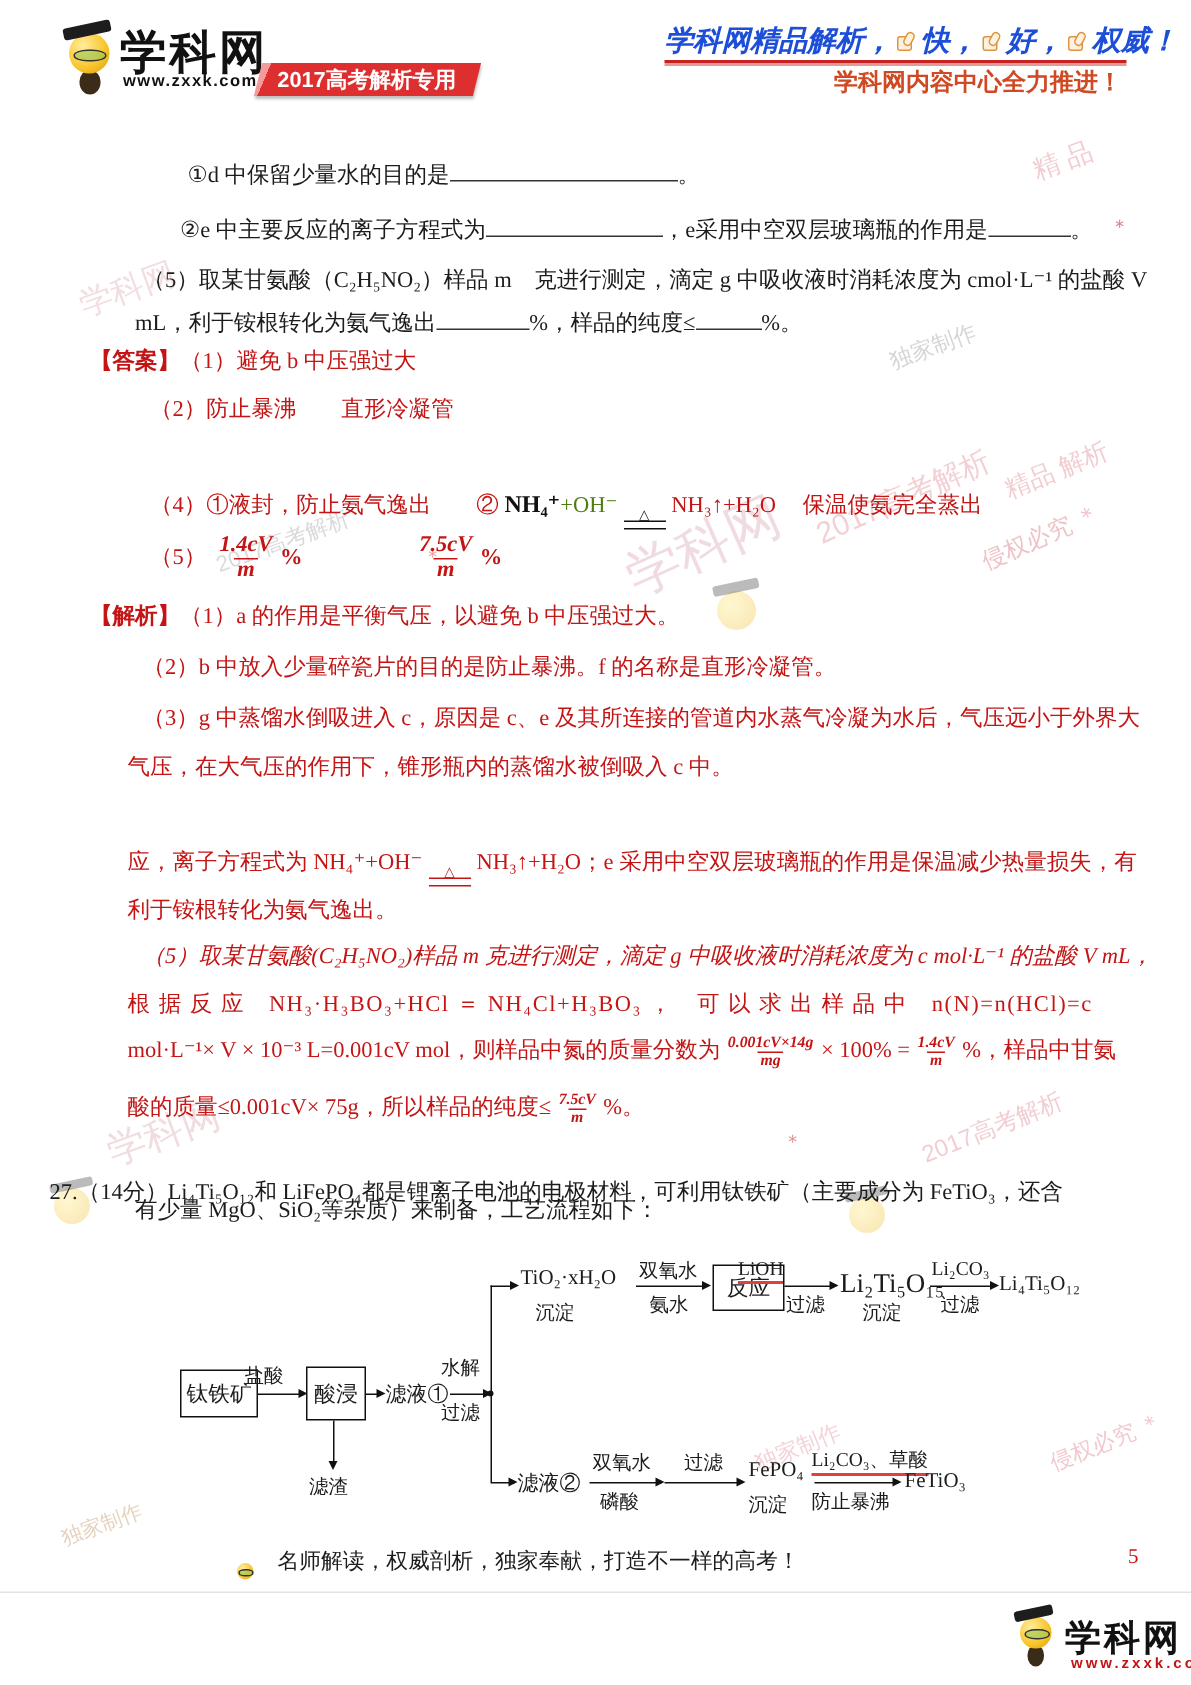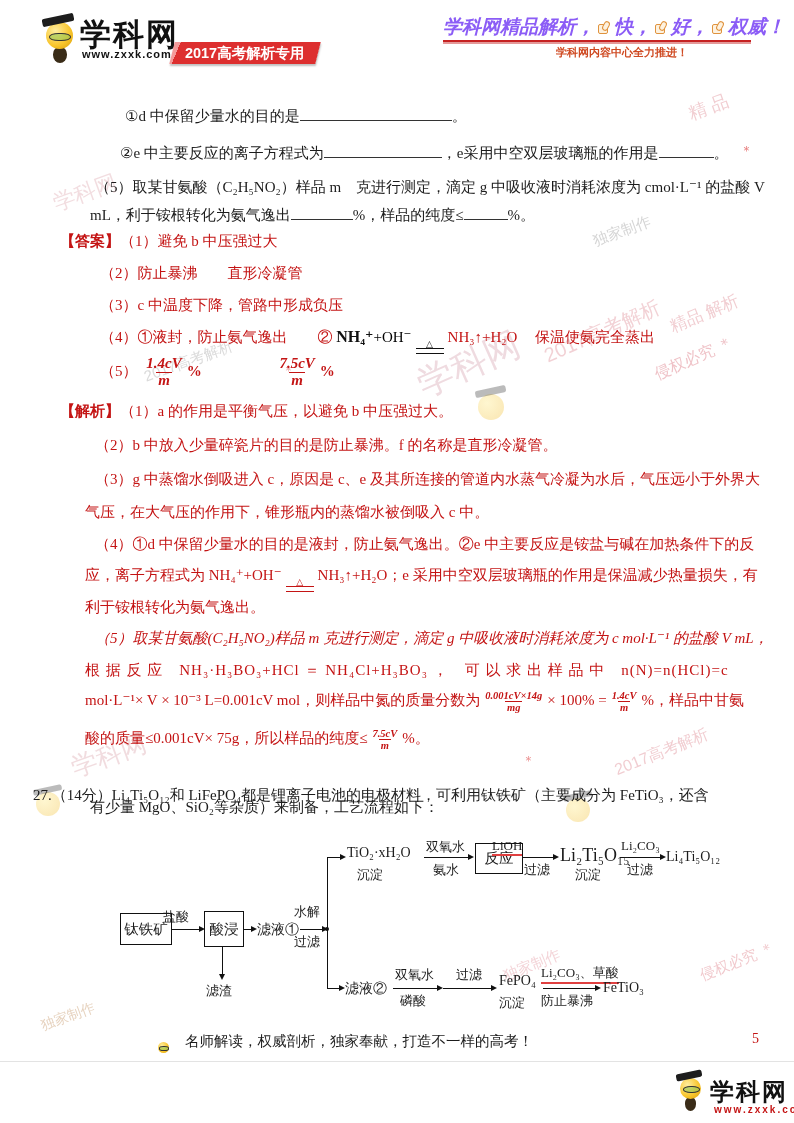--- a/index.html
+++ b/index.html
@@ -32,21 +32,21 @@
         border-left:3.5px solid transparent;border-right:3.5px solid transparent;}
   .vline{position:absolute;width:0;border-left:1.2px solid #111;z-index:1;}
   .dot{position:absolute;width:4px;height:4px;background:#111;border-radius:50%;z-index:2;}
   .ulred{border-bottom:2px solid #e04040;}
   
   .brand-name{position:absolute;font-weight:bold;letter-spacing:2px;color:#111;
         font-family:"Liberation Sans","DejaVu Sans",sans-serif;}
   .banner{position:absolute;background:linear-gradient(100deg,#f59a9a 0 6px,#dd2f2f 6px);
         transform:skewX(-14deg);color:#fff;font-weight:bold;display:flex;align-items:center;
         justify-content:center;box-shadow:1px 2px 2px rgba(0,0,0,.25);}
-  .callig{position:absolute;color:#8b5cf6;font-weight:bold;font-style:italic;white-space:nowrap;z-index:2;}
+  .callig{position:absolute;color:#1d4ed8;font-weight:bold;font-style:italic;white-space:nowrap;z-index:2;}
   .callig-underline{position:absolute;border-top:2px solid #c62222;box-shadow:0 2px 0 rgba(205,70,70,.55);z-index:2;}
   .thumb{display:inline-block;position:relative;width:15px;height:14px;margin:0 2px;vertical-align:-2px;}
   .thumb::before{content:"";position:absolute;left:1px;bottom:1px;width:8px;height:8px;
         background:#fdf2e0;border:1.6px solid #e0933e;border-radius:2px;}
   .thumb::after{content:"";position:absolute;left:6px;top:0;width:4px;height:8px;
         background:#fdf2e0;border:1.6px solid #e0933e;border-radius:3px;transform:rotate(28deg);}
   
   .m-face{position:absolute;border-radius:50%;
         background:radial-gradient(circle at 35% 32%,#ffed9e,#f8c52c 58%,#d89c05);z-index:3;}
   .m-face::before{content:"";position:absolute;left:12%;top:40%;width:72%;height:24%;
@@ -97,42 +97,41 @@
     <div class="banner" style="left:172px;top:42px;width:146px;height:22px;font-size:14.5px;">
       <span style="transform:skewX(14deg);font-family:'Liberation Sans','DejaVu Sans',sans-serif;">2017高考解析专用</span>
     </div>
   </div>
 
   <div>
     <div class="callig" style="left:443px;top:14px;font-size:19px;">
       <span>学科网精品解析，</span><span class="thumb"></span><span>快，</span><span class="thumb"></span><span>好，</span><span class="thumb"></span><span>权威！</span>
     </div>
     <div class="callig-underline" style="left:443px;top:40px;width:308px;"></div>
-    <div class="ln" style="left:556px;top:46px;font-size:11px;font-weight:bold;color:#cf4a22;">学科网内容中心全力推进！</div>
+    <div class="ln" style="left:556px;top:46px;font-size:16px;font-weight:bold;color:#cf4a22;">学科网内容中心全力推进！</div>
   </div>
 
   <div class="ln" style="left:125px;top:106px;text-align:right;">
     <span>①d 中保留少量水的目的是</span><span class="blank" style="width:152px;"></span><span>。</span>
   </div>
   <div class="ln" style="left:120px;top:143px;">
     <span>②e 中主要反应的离子方程式为</span><span class="blank" style="width:118px;"></span><span>，e采用中空双层玻璃瓶的作用是</span><span class="blank" style="width:55px;"></span><span>。</span>
   </div>
   <div class="ln" style="left:95px;top:178px;">（5）取某甘氨酸（C₂H₅NO₂）样品 m　克进行测定，滴定 g 中吸收液时消耗浓度为 cmol·L⁻¹ 的盐酸 V</div>
   <div class="ln" style="left:90px;top:205px;">
     <span>mL，利于铵根转化为氨气逸出</span><span class="blank" style="width:62px;"></span><span>%，样品的纯度≤</span><span class="blank" style="width:44px;"></span><span>%。</span>
   </div>
 
   <div class="ln red" style="left:60px;top:232px;">
     <span style="font-weight:bold;">【答案】</span><span>（1）避免 b 中压强过大</span>
   </div>
   <div class="ln red" style="left:100px;top:264px;">（2）防止暴沸　　直形冷凝管</div>
-  <div class="ln red" style="left:100px;top:296px;">（3）c 中温度下降，管路中形成负压</div>
   <div class="ln red" style="left:100px;top:327px;">
     <span>（4）①液封，防止氨气逸出　　②</span>
-    <span class="blk" style="font-size:16px;">NH₄⁺</span><span style="color:#000000;">+OH⁻</span><span class="deq" style="color:#111;">
+    <span class="blk" style="font-size:16px;">NH₄⁺</span><span style="color:#4d7c0f;">+OH⁻</span><span class="deq" style="color:#111;">
         <span class="tri">△</span>
         <span class="bar"></span>
       </span><span>NH₃↑+H₂O</span>
     <span style="margin-left:14px;">保温使氨完全蒸出</span>
   </div>
   <div class="ln red" style="left:100px;top:356px;">
     <span>（5）</span>
     <span class="frac big">
         <span class="num">1.4cV</span>
         <span class="den">m</span>
@@ -142,21 +141,20 @@
         <span class="den">m</span>
       </span><span style="font-weight:bold;">%</span>
   </div>
 
   <div class="ln red" style="left:60px;top:402px;">
     <span style="font-weight:bold;">【解析】</span><span>（1）a 的作用是平衡气压，以避免 b 中压强过大。</span>
   </div>
   <div class="ln red" style="left:95px;top:436px;">（2）b 中放入少量碎瓷片的目的是防止暴沸。f 的名称是直形冷凝管。</div>
   <div class="ln red" style="left:95px;top:470px;">（3）g 中蒸馏水倒吸进入 c，原因是 c、e 及其所连接的管道内水蒸气冷凝为水后，气压远小于外界大</div>
   <div class="ln red" style="left:85px;top:503px;">气压，在大气压的作用下，锥形瓶内的蒸馏水被倒吸入 c 中。</div>
-  <div class="ln red" style="left:95px;top:535px;">（4）①d 中保留少量水的目的是液封，防止氨气逸出。②e 中主要反应是铵盐与碱在加热条件下的反</div>
   <div class="ln red" style="left:85px;top:566px;">
     <span>应，离子方程式为 NH₄⁺+OH⁻</span><span class="deq">
         <span class="tri">△</span>
         <span class="bar"></span>
       </span><span>NH₃↑+H₂O；e 采用中空双层玻璃瓶的作用是保温减少热量损失，有</span>
   </div>
   <div class="ln red" style="left:85px;top:598px;">利于铵根转化为氨气逸出。</div>
   <div class="ln red" style="left:95px;top:629px;font-style:italic;">（5）取某甘氨酸(C₂H₅NO₂)样品 m 克进行测定，滴定 g 中吸收液时消耗浓度为 c mol·L⁻¹ 的盐酸 V mL，</div>
   <div class="ln red" style="left:85px;top:661px;letter-spacing:1px;">根 据 反 应　NH₃·H₃BO₃+HCl ＝ NH₄Cl+H₃BO₃ ，　可 以 求 出 样 品 中　n(N)=n(HCl)=c</div>
   <div class="ln red" style="left:85px;top:690px;">

